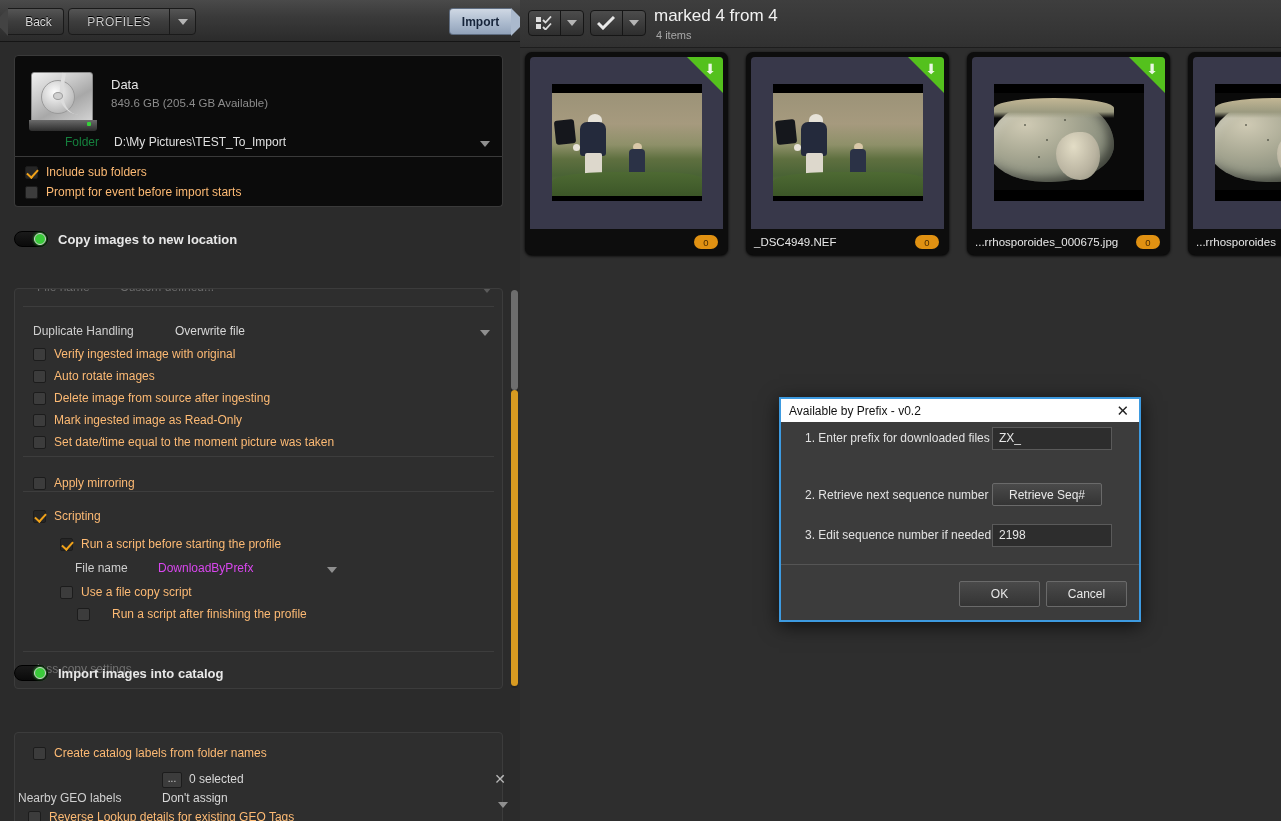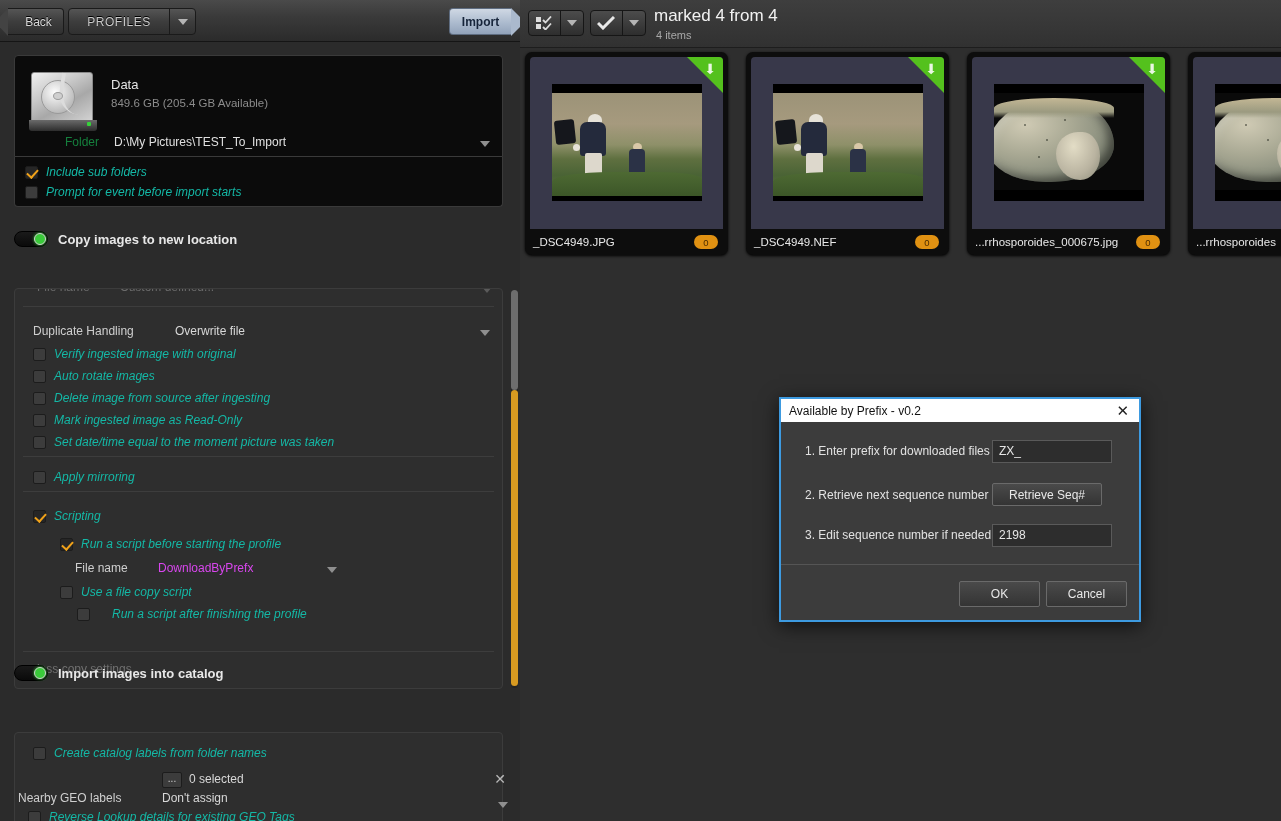--- a/index.html
+++ b/index.html
@@ -126,21 +126,21 @@
   
   .cb { width: 13px; height: 13px; background: #3c3c3c; border: 1px solid #1c1c1c;
         border-radius: 2px; display: inline-block; position: relative; flex: none; }
   .cb.on { background: #262626; }
   .cb.on::after {
     content: ""; position: absolute; left: 3px; top: 0px;
     width: 5px; height: 9px; border: solid #f0a21a;
     border-width: 0 2px 2px 0; transform: rotate(42deg);
   }
   .row-cb { display: flex; align-items: center; gap: 8px; }
-  .row-cb .txt { color: #14b8a6; font-size: 12px; font-style: italic; }
+  .row-cb .txt { color: #fdba74; font-size: 12px; }
 
   .sec-toggle { display: flex; align-items: center; gap: 10px; }
   .toggle-pill {
     width: 34px; height: 16px; border-radius: 9px;
     background: linear-gradient(to bottom, #1a1a1a, #0a0a0a);
     border: 1px solid #000; position: relative; flex: none;
   }
   .toggle-pill .knob {
     position: absolute; right: 1px; top: 1px; width: 12px; height: 12px;
     border-radius: 50%; background: #3aca3a;
@@ -446,21 +446,21 @@
       <span class="cb"></span>
       <span class="txt">Mark ingested image as Read-Only</span>
     </div>
     <div class="row-cb opt" style="top:146px;">
       <span class="cb"></span>
       <span class="txt">Set date/time equal to the moment picture was taken</span>
     </div>
 
     <div class="divider" style="top:167px;"></div>
 
-    <div class="row-cb opt" style="top:181px;">
+    <div class="row-cb opt" style="top:187px;">
       <span class="cb"></span>
       <span class="txt">Apply mirroring</span>
     </div>
 
     <div class="divider" style="top:202px;"></div>
 
     <div class="row-cb opt" style="top:220px;">
       <span class="cb on"></span>
       <span class="txt">Scripting</span>
     </div>
@@ -564,23 +564,20 @@
             <div class="man-legs"></div>
               <div class="man-hand"></div>
             <div class="kid-head"></div>
               <div class="kid-body"></div>
             <div class="pot"></div>
               <div class="hedge"></div>
           </div>
         </div>
         <div class="corner"></div>
         <div class="corner-arrow">⬇</div>
-      </div>
-      <div class="caption">
-        <span class="cap-text">_DSC4949.JPG</span>
       </div>
       <div class="badge" style="top:auto;bottom:6px;">0</div>
     </div>
 
     <div class="thumb">
       <div class="inner">
         <div class="pic">
           <div class="photoA">
             <div class="bag"></div>
             <div class="man-head"></div>
@@ -646,21 +643,21 @@
   </div>
 </div>
 
 <div id="dialog">
   <div id="dlg-title">
     <span class="t">Available by Prefix - v0.2</span>
     <span class="x">✕</span>
   </div>
 
   <div class="dlg-body">
-    <div class="dlg-row" style="top:17px;">
+    <div class="dlg-row" style="top:4px;">
       <span class="lbl">1. Enter prefix for downloaded files</span>
       <span class="dlg-input">ZX_</span>
     </div>
 
     <div class="dlg-row" style="top:61px;">
       <span class="lbl">2. Retrieve next sequence number</span>
       <span class="dlg-btn" style="left:211px;top:0;width:110px;height:23px;">Retrieve Seq#</span>
     </div>
 
     <div class="dlg-row" style="top:101px;">

